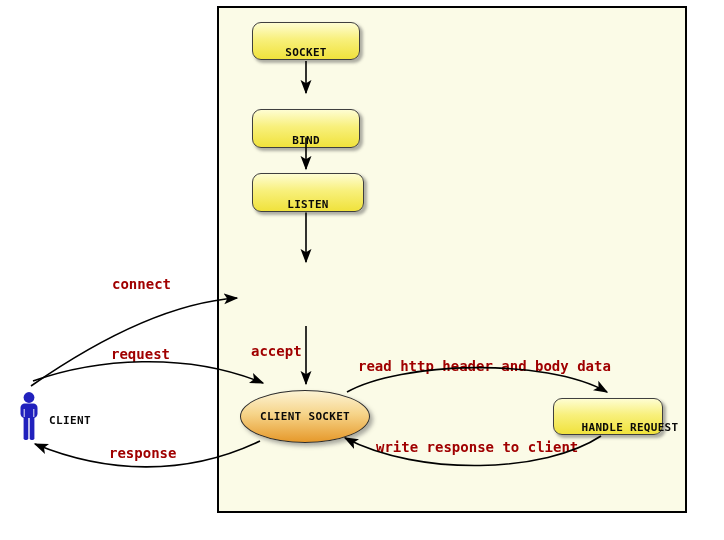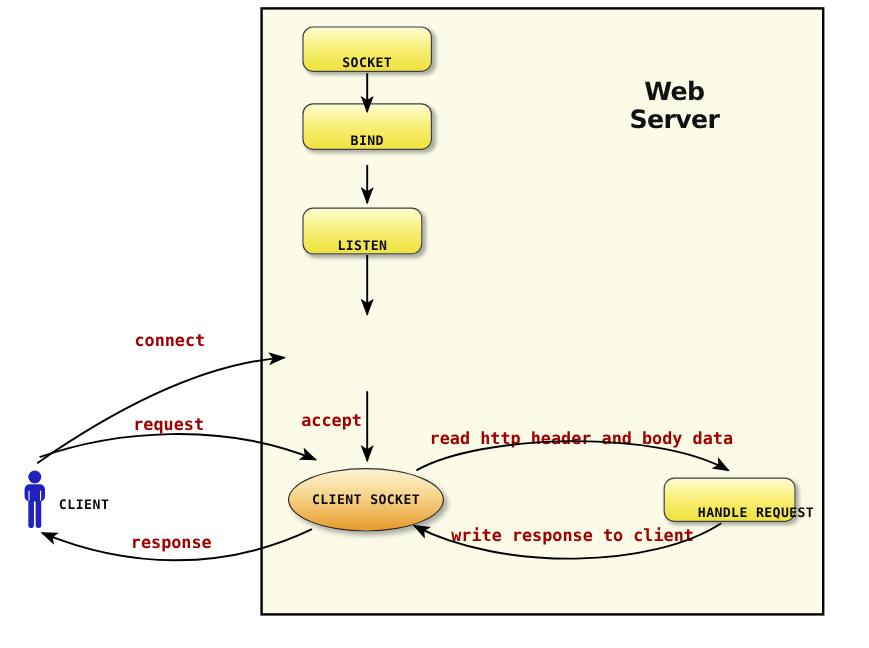--- a/index.html
+++ b/index.html
@@ -33,22 +33,22 @@
   .nbox{
     position:absolute;box-sizing:border-box;
     border:1.5px solid var(--node-border);border-radius:9px;
     background:linear-gradient(to bottom, var(--box-top) 0%, #f8f07c 45%, var(--box-bottom) 100%);
     box-shadow:2.5px 2.5px 3px rgba(80,80,80,0.45);
     display:flex;align-items:flex-end;justify-content:center;
     font-weight:bold;font-size:11px;color:#0a0a0a;letter-spacing:0.3px;
     white-space:nowrap;
   }
   .node-socket{left:252px;top:22px;width:108px;height:38px;}
-  .node-bind{left:252px;top:86px;width:108px;height:39px;}
-  .node-listen{left:252px;top:173px;width:100px;height:39px;}
+  .node-bind{left:252px;top:109px;width:108px;height:39px;}
+  .node-listen{left:252px;top:173px;width:112px;height:39px;}
   .node-handle-request{left:553px;top:398px;width:110px;height:37px;padding-left:44px;}
   .ellipse{
     position:absolute;box-sizing:border-box;border-radius:50%;
     border:1.5px solid #2c2c2c;
     box-shadow:3px 3px 4px rgba(90,90,90,0.5);
     display:flex;align-items:center;justify-content:center;
     font-weight:bold;font-size:11px;color:#0a0a0a;letter-spacing:0.3px;
     white-space:nowrap;
   }
   .node-listen-socket{
@@ -78,21 +78,20 @@
     fill:none;stroke:var(--arrow);stroke-width:1.6;
   }
 </style>
 </head>
 <body>
 
 <div class="canvas">
 
   <div class="server-box"></div>
 
-  <div class="diagram-title">Web Server</div>
 
   <div class="nbox node-socket">
     <span>SOCKET</span>
   </div>
   <div class="nbox node-bind">
     <span>BIND</span>
   </div>
   <div class="nbox node-listen">
     <span>LISTEN</span>
   </div>

